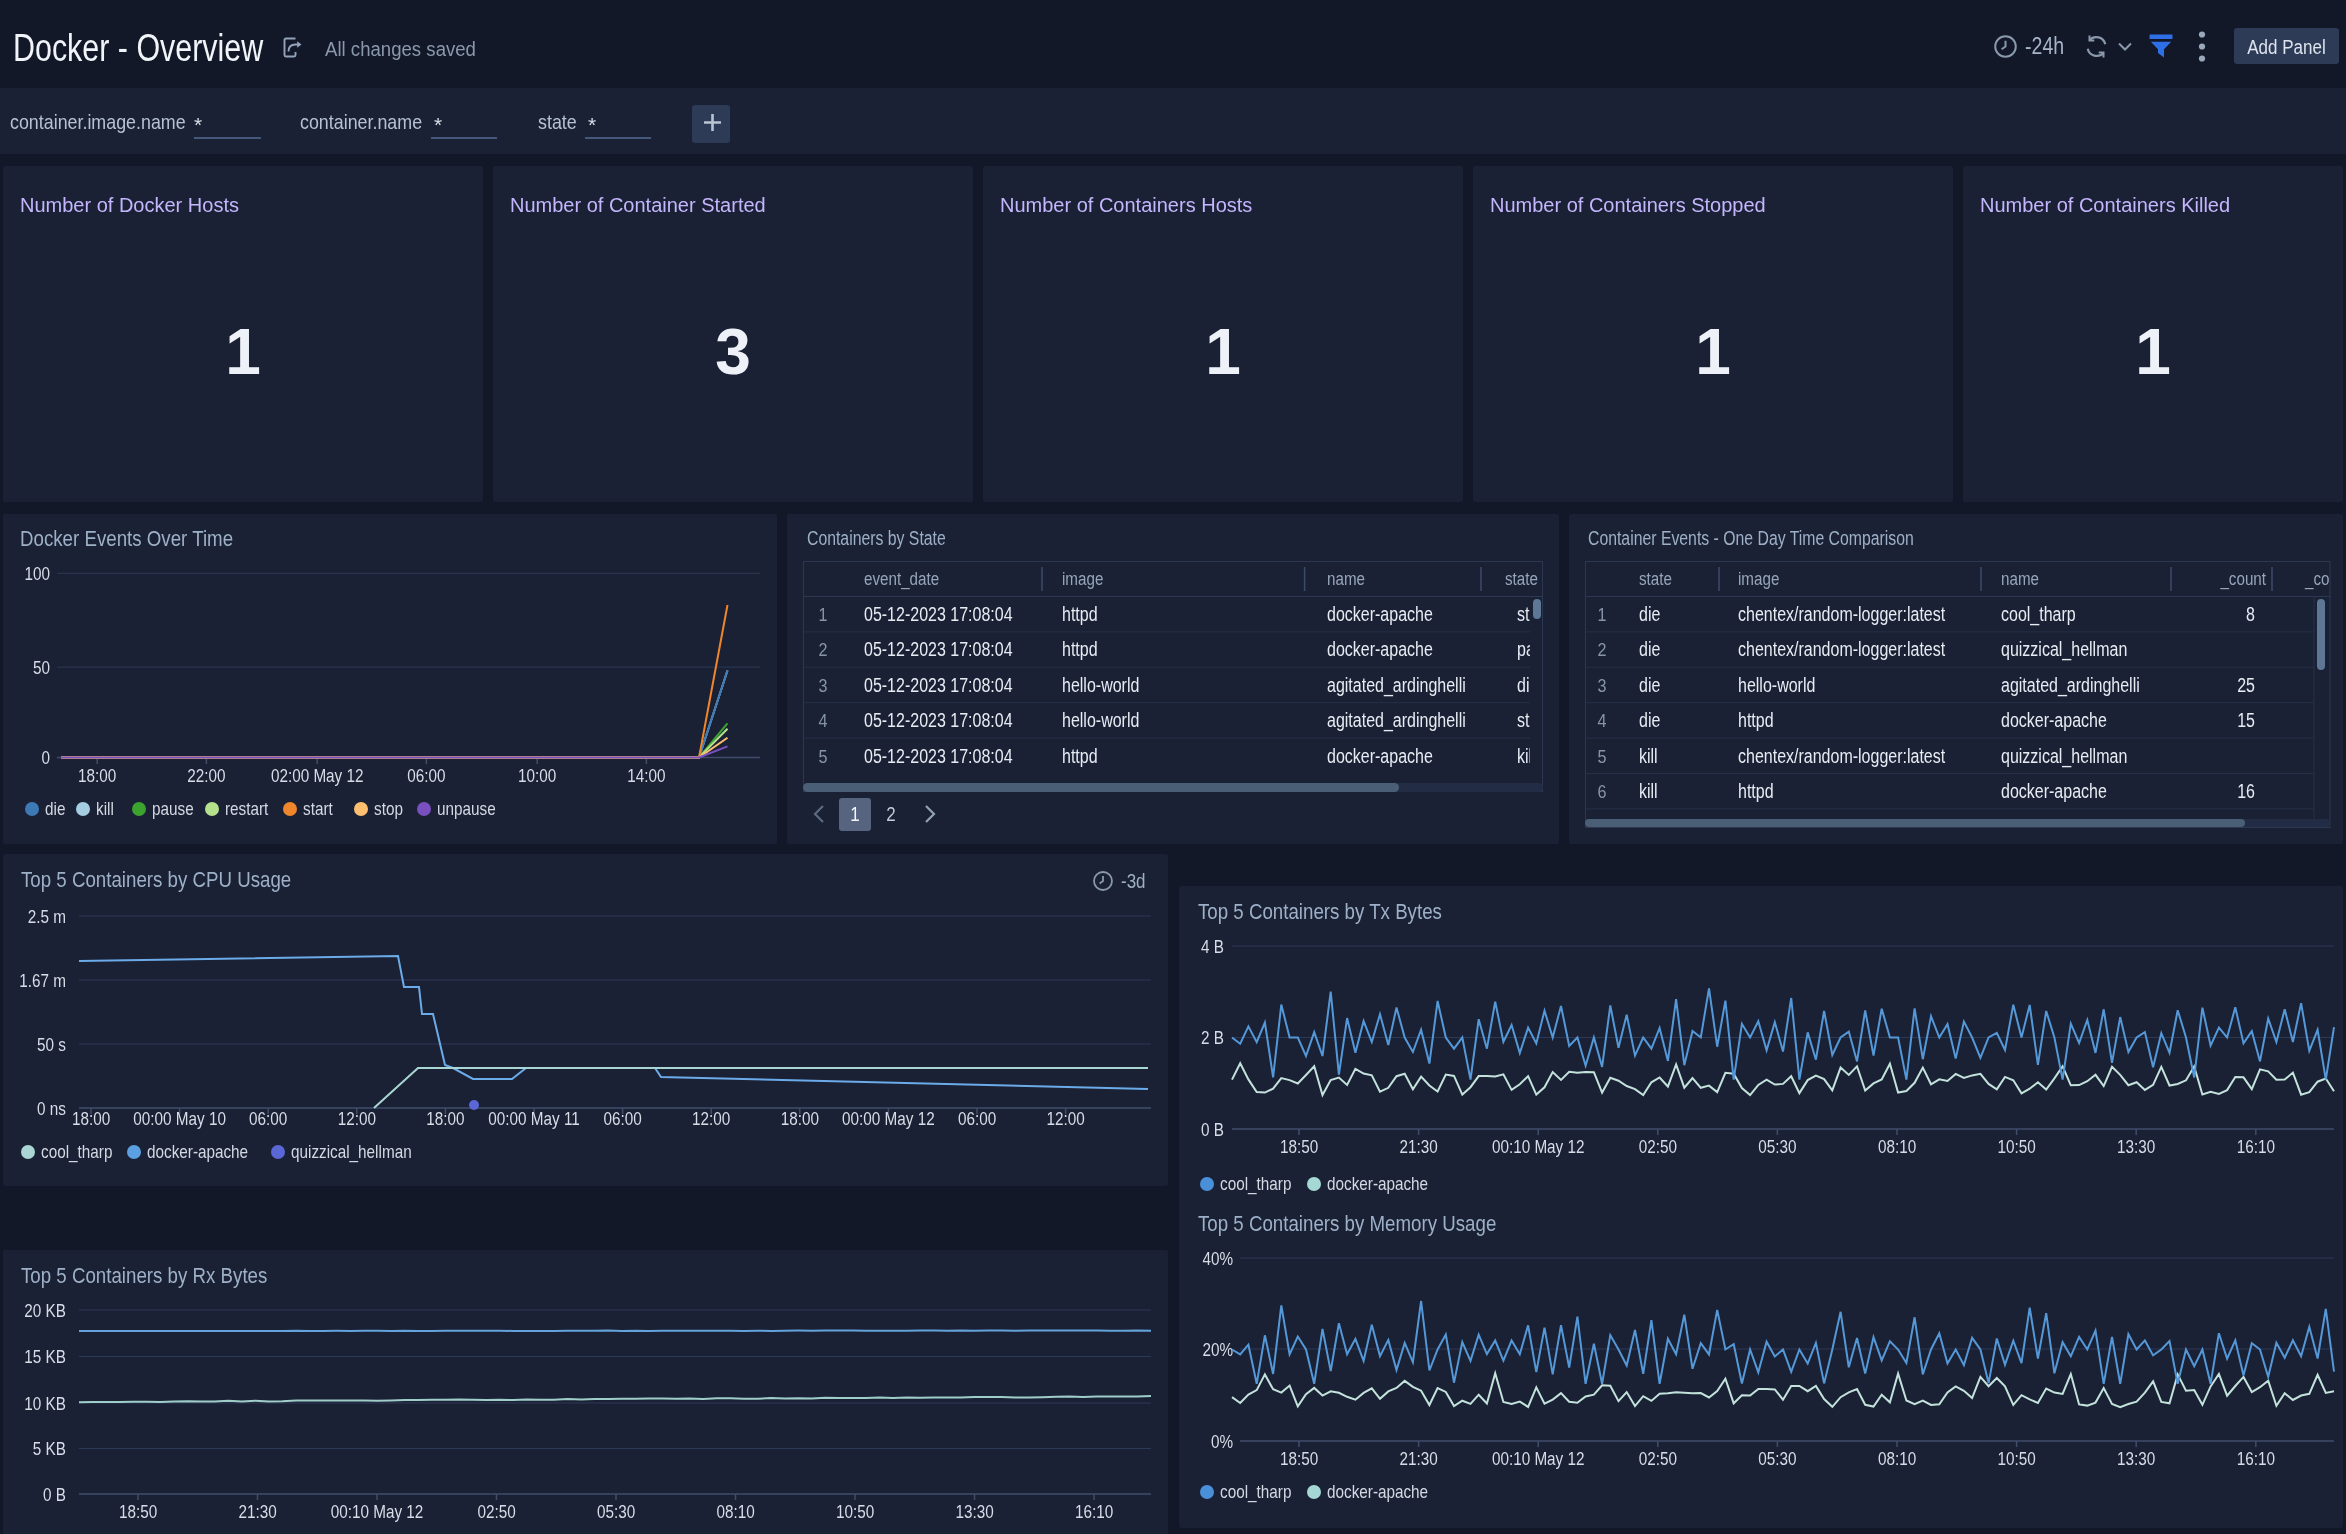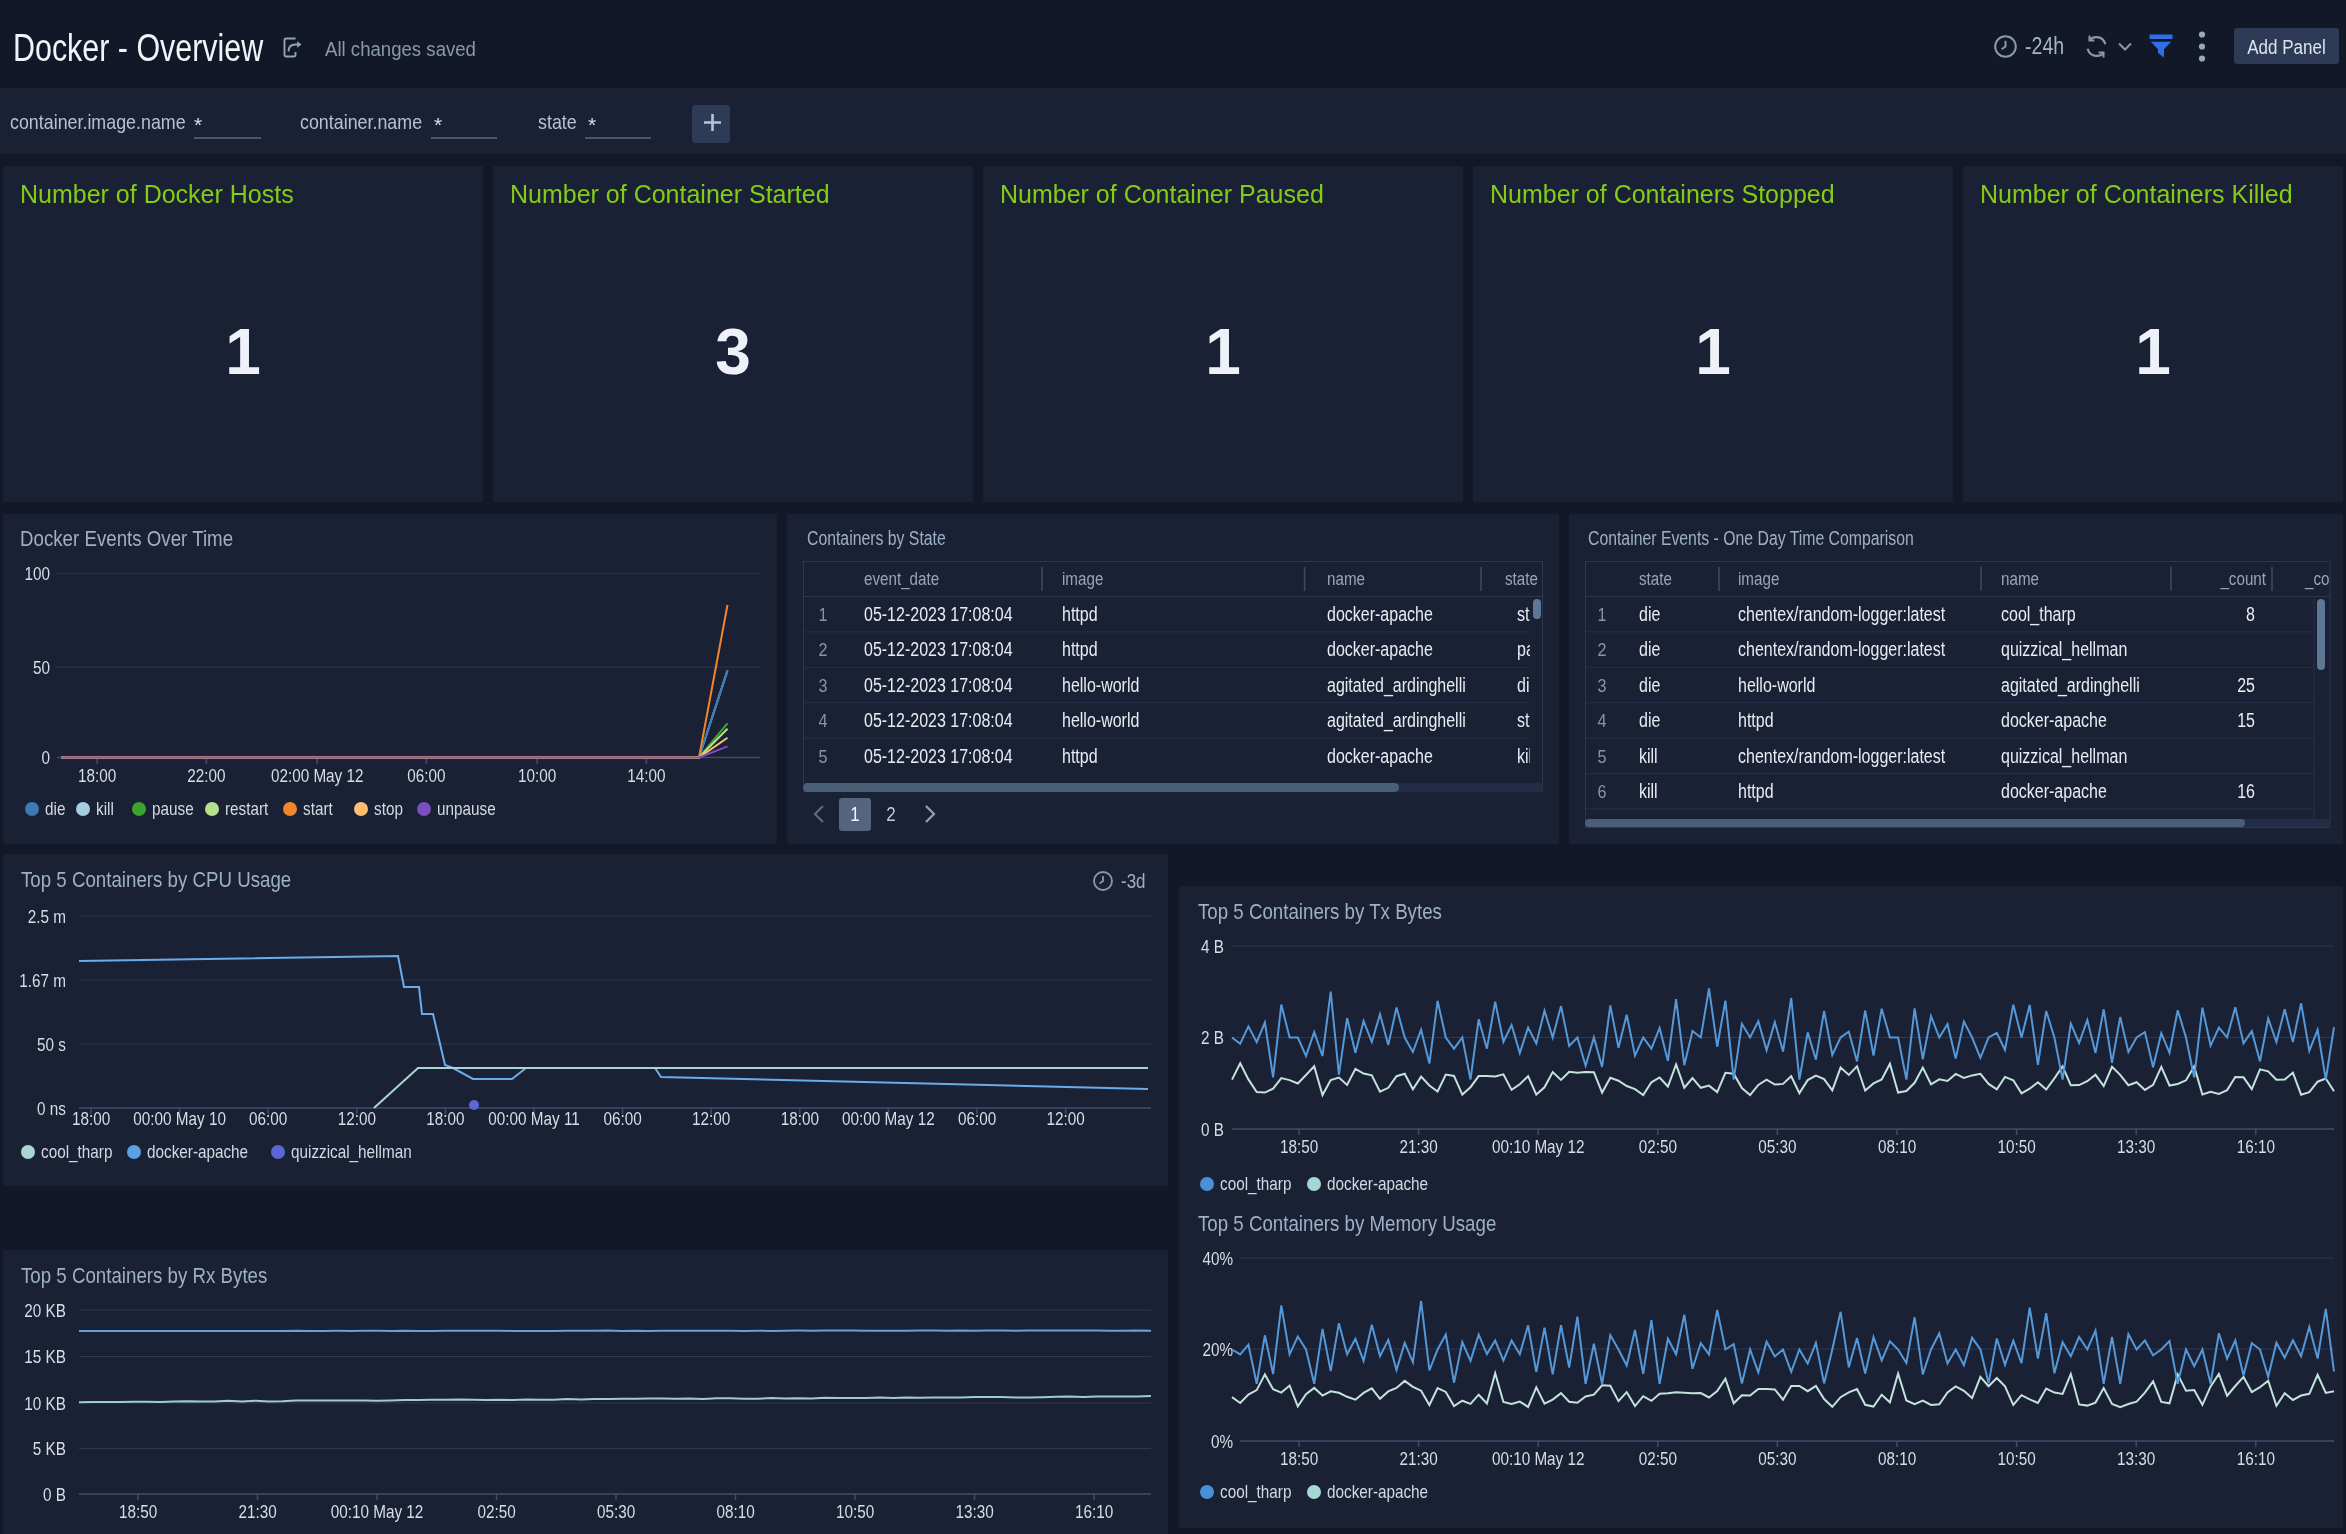--- a/index.html
+++ b/index.html
@@ -1,20 +1,20 @@
 <!DOCTYPE html>
 <html><head><meta charset="utf-8"><style>
 *{margin:0;padding:0;box-sizing:border-box}
 html,body{width:2346px;height:1534px;background:#121827;font-family:"Liberation Sans",sans-serif;overflow:hidden}
 #root{position:relative;width:2346px;height:1534px}
 .abs{position:absolute}
 .panel{position:absolute;background:#1a2134;border-radius:2px}
 .ptitle{position:absolute;left:17px;top:12px;font-size:22px;color:#9db0c7;transform:scaleX(.85);transform-origin:0 50%;white-space:pre}
 .ttitle{position:absolute;left:20px;top:13px;font-size:20px;color:#9db0c7;transform:scaleX(.79);transform-origin:0 50%;white-space:pre}
-.stitle{position:absolute;left:17px;top:14px;font-size:25px;color:#84cc16;white-space:pre}
+.stitle{position:absolute;left:17px;top:28px;font-size:20px;color:#c4b5fd;white-space:pre}
 .statnum{position:absolute;left:0;width:100%;text-align:center;font-size:64px;font-weight:bold;color:#eef2f8}
 svg{position:absolute;left:0;top:0;overflow:visible}
 svg text{font-family:"Liberation Sans",sans-serif}
 </style></head><body>
 <div id="root">
 <div class="abs" style="left:13px;top:26px;font-size:39px;color:#f1f4f9;transform:scaleX(.78);transform-origin:0 50%;white-space:pre">Docker - Overview</div>
 <svg class="abs" style="left:283px;top:37px" width="22" height="22" viewBox="0 0 22 22" fill="none" stroke="#92a3ba" stroke-width="1.9">
 <path d="M12.5 1.5 H3 Q1.5 1.5 1.5 3 V18 Q1.5 19.5 3 19.5 H11 Q12.5 19.5 12.5 18 V15"></path>
 <path d="M5.5 14.5 Q5.5 7.5 12.5 7.5 H15"></path>
 <path d="M14.2 4.2 L18.5 7.5 L14.2 10.8 Z" fill="#92a3ba" stroke="none"></path>
@@ -61,21 +61,21 @@
     </svg>
 <div class="panel" style="left:3px;top:166px;width:480px;height:336px">
 <div class="stitle">Number of Docker Hosts</div>
 <div class="statnum" style="top:150px;height:72px;line-height:72px">1</div>
 </div>
 <div class="panel" style="left:493px;top:166px;width:480px;height:336px">
 <div class="stitle">Number of Container Started</div>
 <div class="statnum" style="top:150px;height:72px;line-height:72px">3</div>
 </div>
 <div class="panel" style="left:983px;top:166px;width:480px;height:336px">
-<div class="stitle">Number of Container Paused</div>
+<div class="stitle">Number of Containers Hosts</div>
 <div class="statnum" style="top:150px;height:72px;line-height:72px">1</div>
 </div>
 <div class="panel" style="left:1473px;top:166px;width:480px;height:336px">
 <div class="stitle">Number of Containers Stopped</div>
 <div class="statnum" style="top:150px;height:72px;line-height:72px">1</div>
 </div>
 <div class="panel" style="left:1963px;top:166px;width:380px;height:336px">
 <div class="stitle">Number of Containers Killed</div>
 <div class="statnum" style="top:150px;height:72px;line-height:72px">1</div>
 </div>

